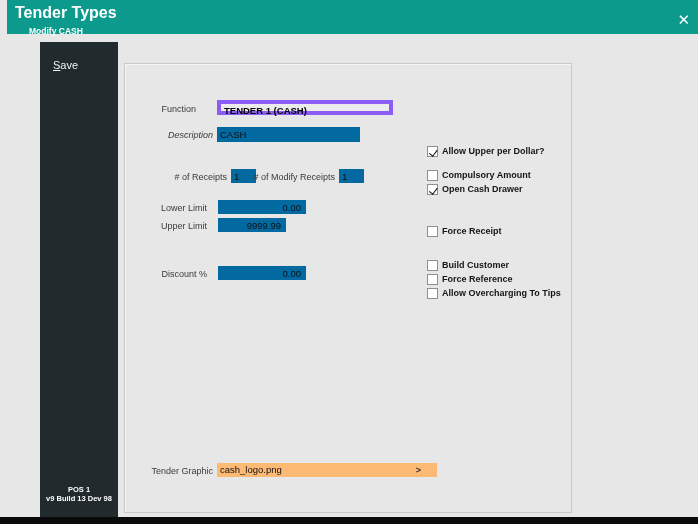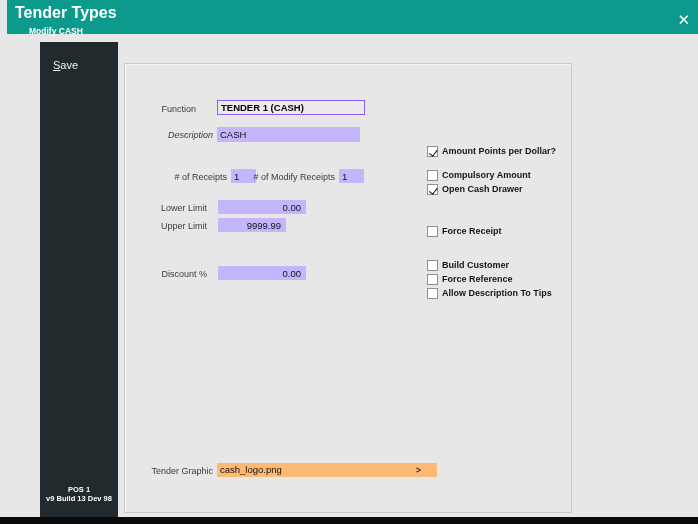--- a/index.html
+++ b/index.html
@@ -44,25 +44,25 @@
   #lbl-function    { left:63px;  top:102px; width:133px; }
   #lbl-description { left:80px;  top:128px; width:133px;font-style:italic; }
   #lbl-receipts    { left:80px;  top:170px; width:147px; }
   #lbl-refund      { left:230px; top:170px; width:105px; }
   #lbl-lower       { left:80px;  top:201px; width:127px; }
   #lbl-upper       { left:80px;  top:219px; width:127px; }
   #lbl-discount    { left:80px;  top:267px; width:127px; }
   #lbl-tg          { left:80px;  top:464px; width:133px; }
 
   
-  input.txt { position:absolute; border:none; background:#c4b5fd; margin:0;
+  input.txt { position:absolute; border:none; background:#0369a1; margin:0;
               font-family:"Liberation Sans",sans-serif; font-size:9.5px; color:#111;
               padding:0 3px; box-sizing:border-box; outline:none; }
-  #val-function { position:absolute; left:217px; top:100px; width:148px; height:15px;
-                  border:1px solid #8b5cf6; background:#ebebeb; box-sizing:border-box;
+  #val-function { position:absolute; left:217px; top:100px; width:176px; height:15px;
+                  border:4px solid #8b5cf6; background:#ebebeb; box-sizing:border-box;
                   font-weight:bold; font-size:9.5px; line-height:13px; padding-left:3px;
                   color:#000; white-space:nowrap; }
   #inp-description { left:217px; top:127px; width:143px; height:15px; }
   #inp-receipts    { left:231px; top:169px; width:25px;  height:14px; }
   #inp-refund      { left:339px; top:169px; width:25px;  height:14px; }
   #inp-lower       { left:218px; top:200px; width:88px;  height:14px; text-align:right; padding-right:5px; }
   #inp-upper       { left:218px; top:218px; width:68px;  height:14px; text-align:right; padding-right:5px; }
   #inp-discount    { left:218px; top:266px; width:88px;  height:14px; text-align:right; padding-right:5px; }
 
   
@@ -125,21 +125,21 @@
 <input class="txt" id="inp-discount" type="text" value="0.00" style="">
 
 <div class="label" id="lbl-tg">Tender Graphic</div>
 <div id="tg-field">
   <span id="tg-value">cash_logo.png</span>
   <span id="tg-arrow">&gt;</span>
 </div>
 
 <div class="cb-row" id="cbr-0">
   <div class="cb checked"></div>
-  <div class="cb-label">Amount Points per Dollar?</div>
+  <div class="cb-label">Allow Upper per Dollar?</div>
 </div>
 <div class="cb-row" id="cbr-1">
   <div class="cb"></div>
   <div class="cb-label">Compulsory Amount</div>
 </div>
 <div class="cb-row" id="cbr-2">
   <div class="cb checked"></div>
   <div class="cb-label">Open Cash Drawer</div>
 </div>
 <div class="cb-row" id="cbr-3">
@@ -149,16 +149,16 @@
 <div class="cb-row" id="cbr-4">
   <div class="cb"></div>
   <div class="cb-label">Build Customer</div>
 </div>
 <div class="cb-row" id="cbr-5">
   <div class="cb"></div>
   <div class="cb-label">Force Reference</div>
 </div>
 <div class="cb-row" id="cbr-6">
   <div class="cb"></div>
-  <div class="cb-label">Allow Description To Tips</div>
+  <div class="cb-label">Allow Overcharging To Tips</div>
 </div>
 
 <div id="bottombar"></div>
 
 </body></html>

